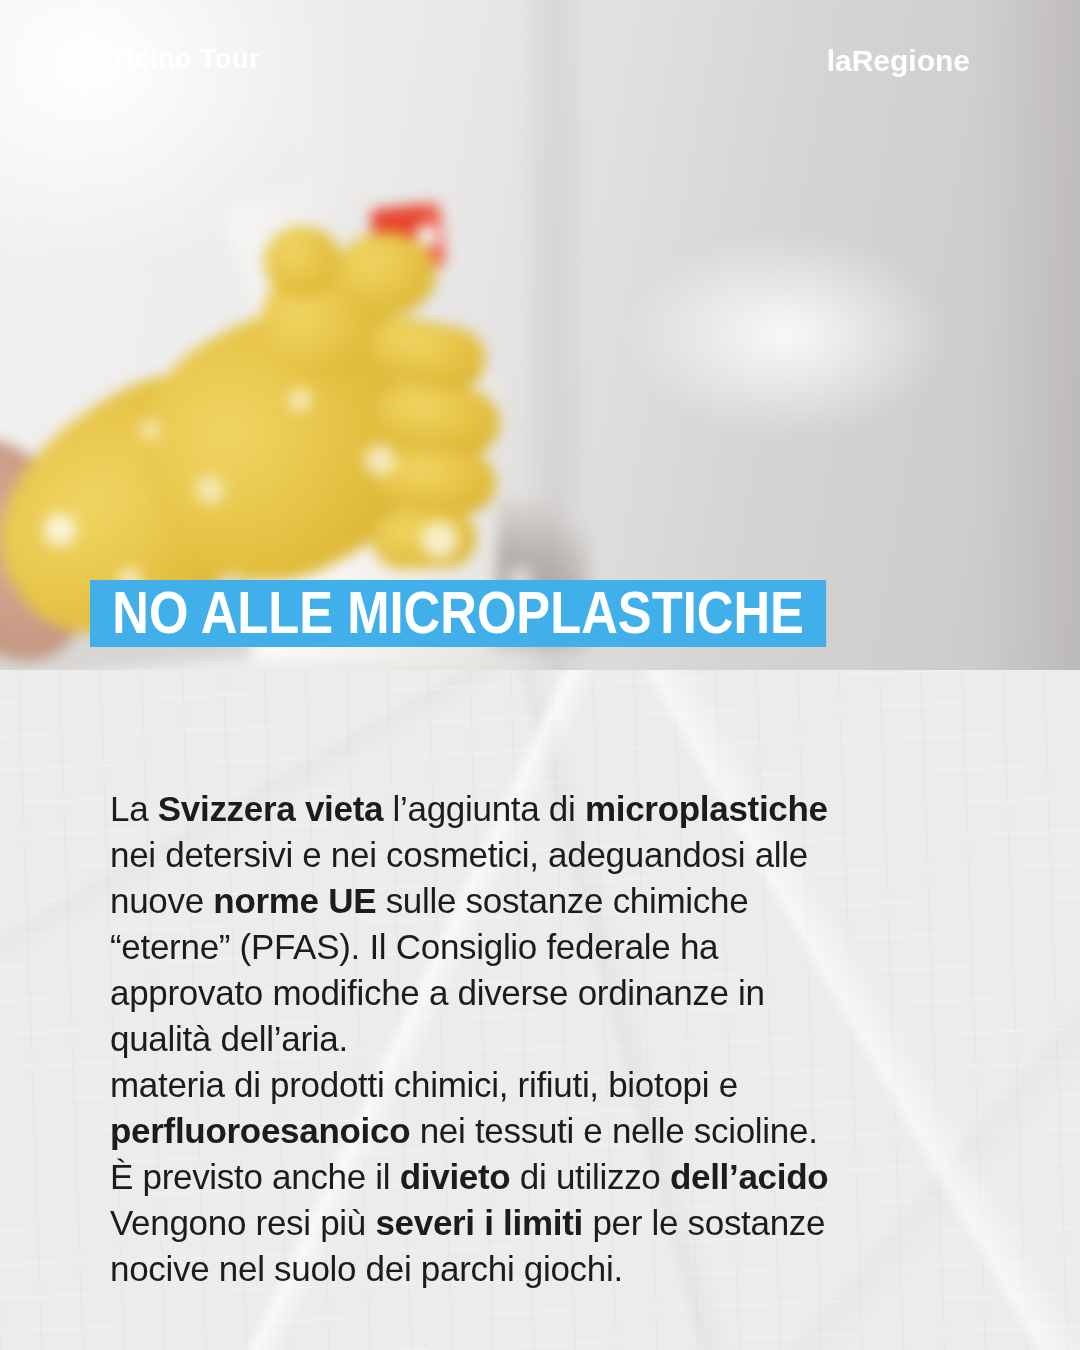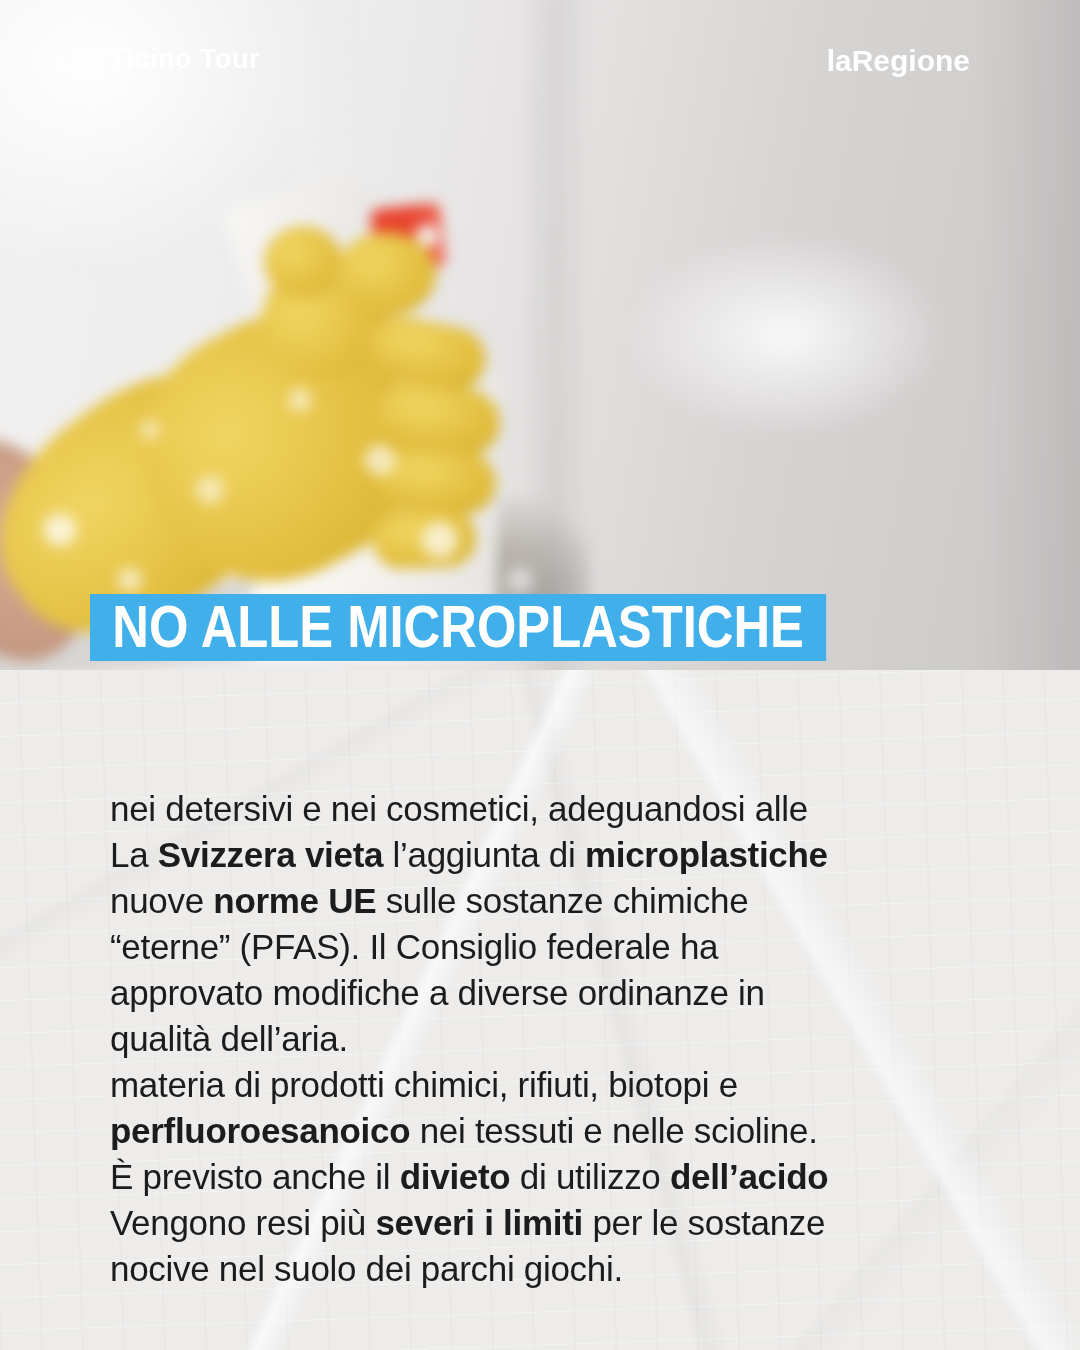--- a/index.html
+++ b/index.html
@@ -92,21 +92,21 @@
       repeating-linear-gradient(88deg,rgba(0,0,0,.014) 0 2px,transparent 2px 41px),
       repeating-linear-gradient(178deg,rgba(255,255,255,.3) 0 1px,transparent 1px 33px);}
 
   
   .header{position:absolute;left:0;top:0;width:100%;padding:44px 110px 0 110px;
     display:flex;justify-content:space-between;align-items:flex-start;z-index:4;}
   .brand-left{color:var(--brand-text);font-weight:700;font-size:27px;letter-spacing:.5px;}
   .brand-right{color:var(--brand-text);font-weight:700;font-size:30px;letter-spacing:0;}
 
   
-  .headline{position:absolute;left:90px;top:594px;z-index:3;}
+  .headline{position:absolute;left:90px;top:580px;z-index:3;}
   .hl-row{height:67px;}
   .hl-line{display:inline-block;background:var(--accent-blue);color:var(--headline-text);
     font-weight:700;font-size:59px;line-height:67px;padding:0 26px;white-space:nowrap;
     letter-spacing:0;transform:scaleX(.86);transform-origin:0 0;}
 
   
   .article{position:absolute;left:110px;top:786px;width:880px;z-index:3;color:var(--body-text);}
   .body-line{font-size:35px;line-height:46px;letter-spacing:-.3px;white-space:nowrap;}
   .body-line .bold{font-weight:700;}
 </style>
@@ -153,22 +153,22 @@
     <span class="brand-right">laRegione</span>
   </div>
 
   <div class="headline">
     <div class="hl-row">
       <span class="hl-line">NO ALLE MICROPLASTICHE</span>
     </div>
   </div>
 
   <div class="article" id="body-lines">
+      <div class="body-line"><span>La </span><span class="bold">Svizzera vieta</span><span> l’aggiunta di </span><span class="bold">microplastiche</span></div>
       <div class="body-line"><span>nei detersivi e nei cosmetici, adeguandosi alle</span></div>
-      <div class="body-line"><span>La </span><span class="bold">Svizzera vieta</span><span> l’aggiunta di </span><span class="bold">microplastiche</span></div>
       <div class="body-line"><span>nuove </span><span class="bold">norme UE</span><span> sulle sostanze chimiche</span></div>
       <div class="body-line"><span>“eterne” (PFAS). Il Consiglio federale ha</span></div>
       <div class="body-line"><span>approvato modifiche a diverse ordinanze in</span></div>
       <div class="body-line"><span>qualità dell’aria.</span></div>
       <div class="body-line"><span>materia di prodotti chimici, rifiuti, biotopi e</span></div>
       <div class="body-line"><span class="bold">perfluoroesanoico</span><span> nei tessuti e nelle scioline.</span></div>
       <div class="body-line"><span>È previsto anche il </span><span class="bold">divieto</span><span> di utilizzo </span><span class="bold">dell’acido</span></div>
       <div class="body-line"><span>Vengono resi più </span><span class="bold">severi i limiti</span><span> per le sostanze</span></div>
       <div class="body-line"><span>nocive nel suolo dei parchi giochi.</span></div>
     </div>

